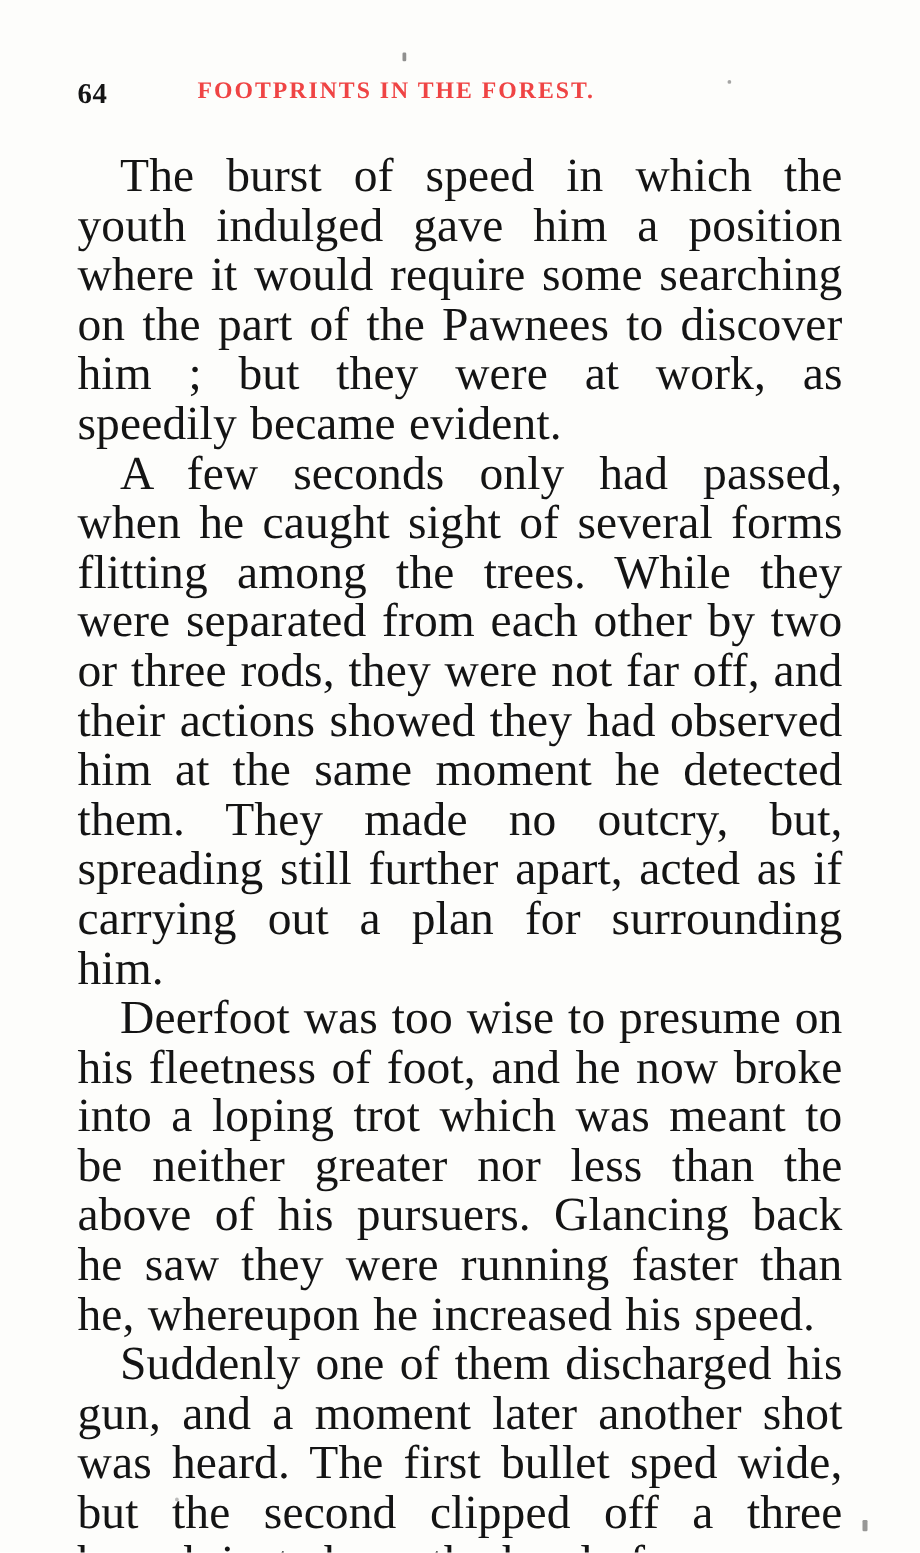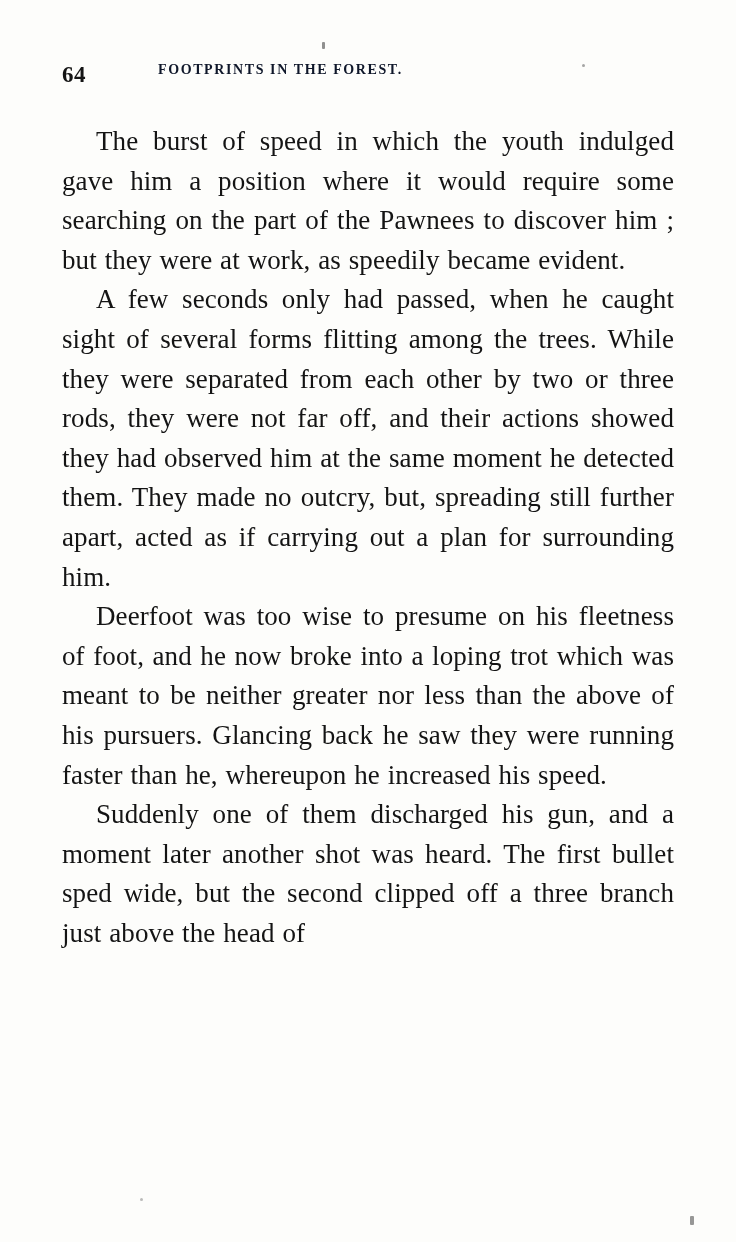--- a/index.html
+++ b/index.html
@@ -33,37 +33,37 @@
     font-family: "Liberation Serif", serif;
     font-size: 23px;
     font-weight: 700;
     letter-spacing: 0.5px;
     color: #151515;
     width: 96px;
     flex: 0 0 96px;
   }
   .head-title {
     font-family: "Liberation Serif", serif;
-    font-size: 14px;
+    font-size: 19px;
     font-weight: 700;
     letter-spacing: 1.6px;
-    color: #0f172a;
+    color: #ef4444;
     white-space: nowrap;
   }
   .body-text {
     position: absolute;
     top: 122px;
     left: 62px;
     width: 612px;
   }
   .para {
     margin: 0 0 0 0;
     text-indent: 34px;
     text-align: justify;
-    font-size: 27px;
+    font-size: 38px;
     line-height: 39.6px;
     letter-spacing: 0.1px;
     word-spacing: 1px;
     color: #141414;
   }
   .para:last-child {
     
   }
   .speck {
     position: absolute;

